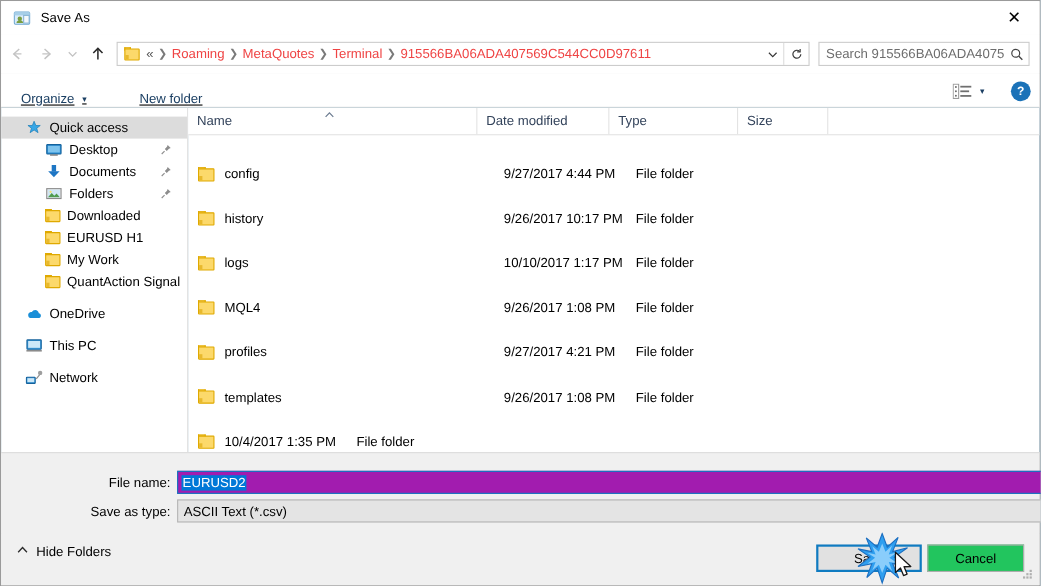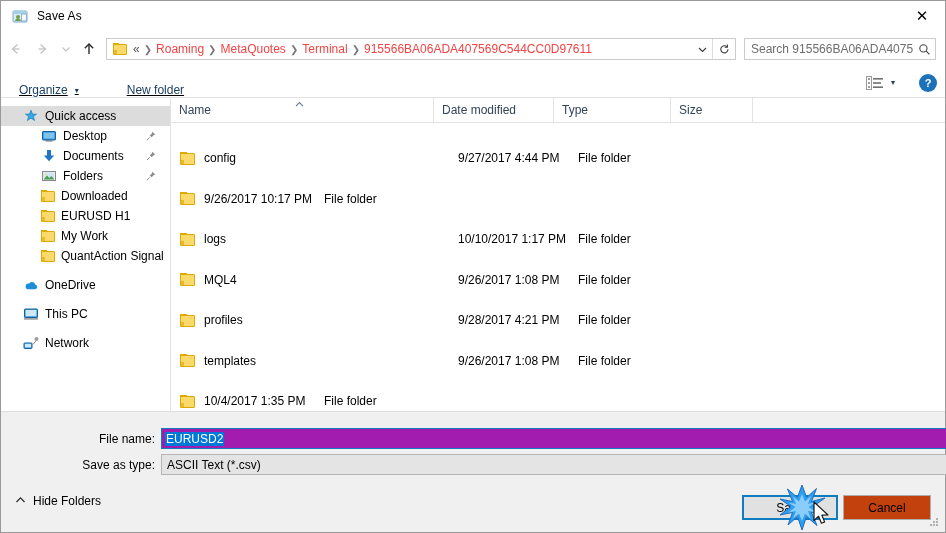--- a/index.html
+++ b/index.html
@@ -118,21 +118,21 @@
   #filename-combo{width:811px;border:1px solid #0f7bc1;background:#a21caf;}
   #savetype-combo{width:811px;border:1px solid #b4b4b4;background:#e4e4e4;}
   .sel-text{background:#0078d7;color:#fff;margin-left:3px;font-size:12px;padding:0 1px;}
   .plain-text{margin-left:5px;font-size:12px;color:#000;}
 
   
   .footer{position:absolute;left:0;top:484px;width:944px;height:47px;background:#f0f0f0;}
   .hidefolders{position:absolute;left:14px;top:9px;display:flex;align-items:center;font-size:12px;color:#000;}
   .hidefolders .uc{margin-right:7px;font-size:9px;color:#000;}
   .btn{position:absolute;height:25px;box-sizing:border-box;display:flex;align-items:center;
-    justify-content:center;font-size:12px;color:#000;background:#c2410c;border:1px solid #adadad;}
+    justify-content:center;font-size:12px;color:#000;background:#22c55e;border:1px solid #adadad;}
   #save-button{left:741px;top:494px;width:96px;background:#e1e1e1;border:2px solid #0f7bc1;}
   #cancel-button{left:842px;top:494px;width:88px;}
   .grip{position:absolute;right:5px;bottom:4px;width:10px;height:10px;}
   .grip i{position:absolute;width:2px;height:2px;background:#b0b0b0;}
 
   
   .burst{position:absolute;left:775px;top:483px;width:52px;height:48px;pointer-events:none;}
   .cursor{position:absolute;left:812px;top:500px;width:18px;height:27px;pointer-events:none;}
 </style>
 </head>
@@ -425,20 +425,21 @@
           <span class="fsize"></span>
         </div>
         <div class="frow">
           <span class="fico">
               <span class="folder">
                 <i class="ft"></i>
                 <i class="fb"></i>
                 <i class="fsh"></i>
               </span>
             </span>
+          <span class="fname">history</span>
           <span class="fdate">9/26/2017 10:17 PM</span>
           <span class="ftype">File folder</span>
           <span class="fsize"></span>
         </div>
         <div class="frow">
           <span class="fico">
               <span class="folder">
                 <i class="ft"></i>
                 <i class="fb"></i>
                 <i class="fsh"></i>
@@ -464,21 +465,21 @@
         </div>
         <div class="frow">
           <span class="fico">
               <span class="folder">
                 <i class="ft"></i>
                 <i class="fb"></i>
                 <i class="fsh"></i>
               </span>
             </span>
           <span class="fname">profiles</span>
-          <span class="fdate">9/28/2017 4:21 PM</span>
+          <span class="fdate">9/27/2017 4:21 PM</span>
           <span class="ftype">File folder</span>
           <span class="fsize"></span>
         </div>
         <div class="frow">
           <span class="fico">
               <span class="folder">
                 <i class="ft"></i>
                 <i class="fb"></i>
                 <i class="fsh"></i>
               </span>

